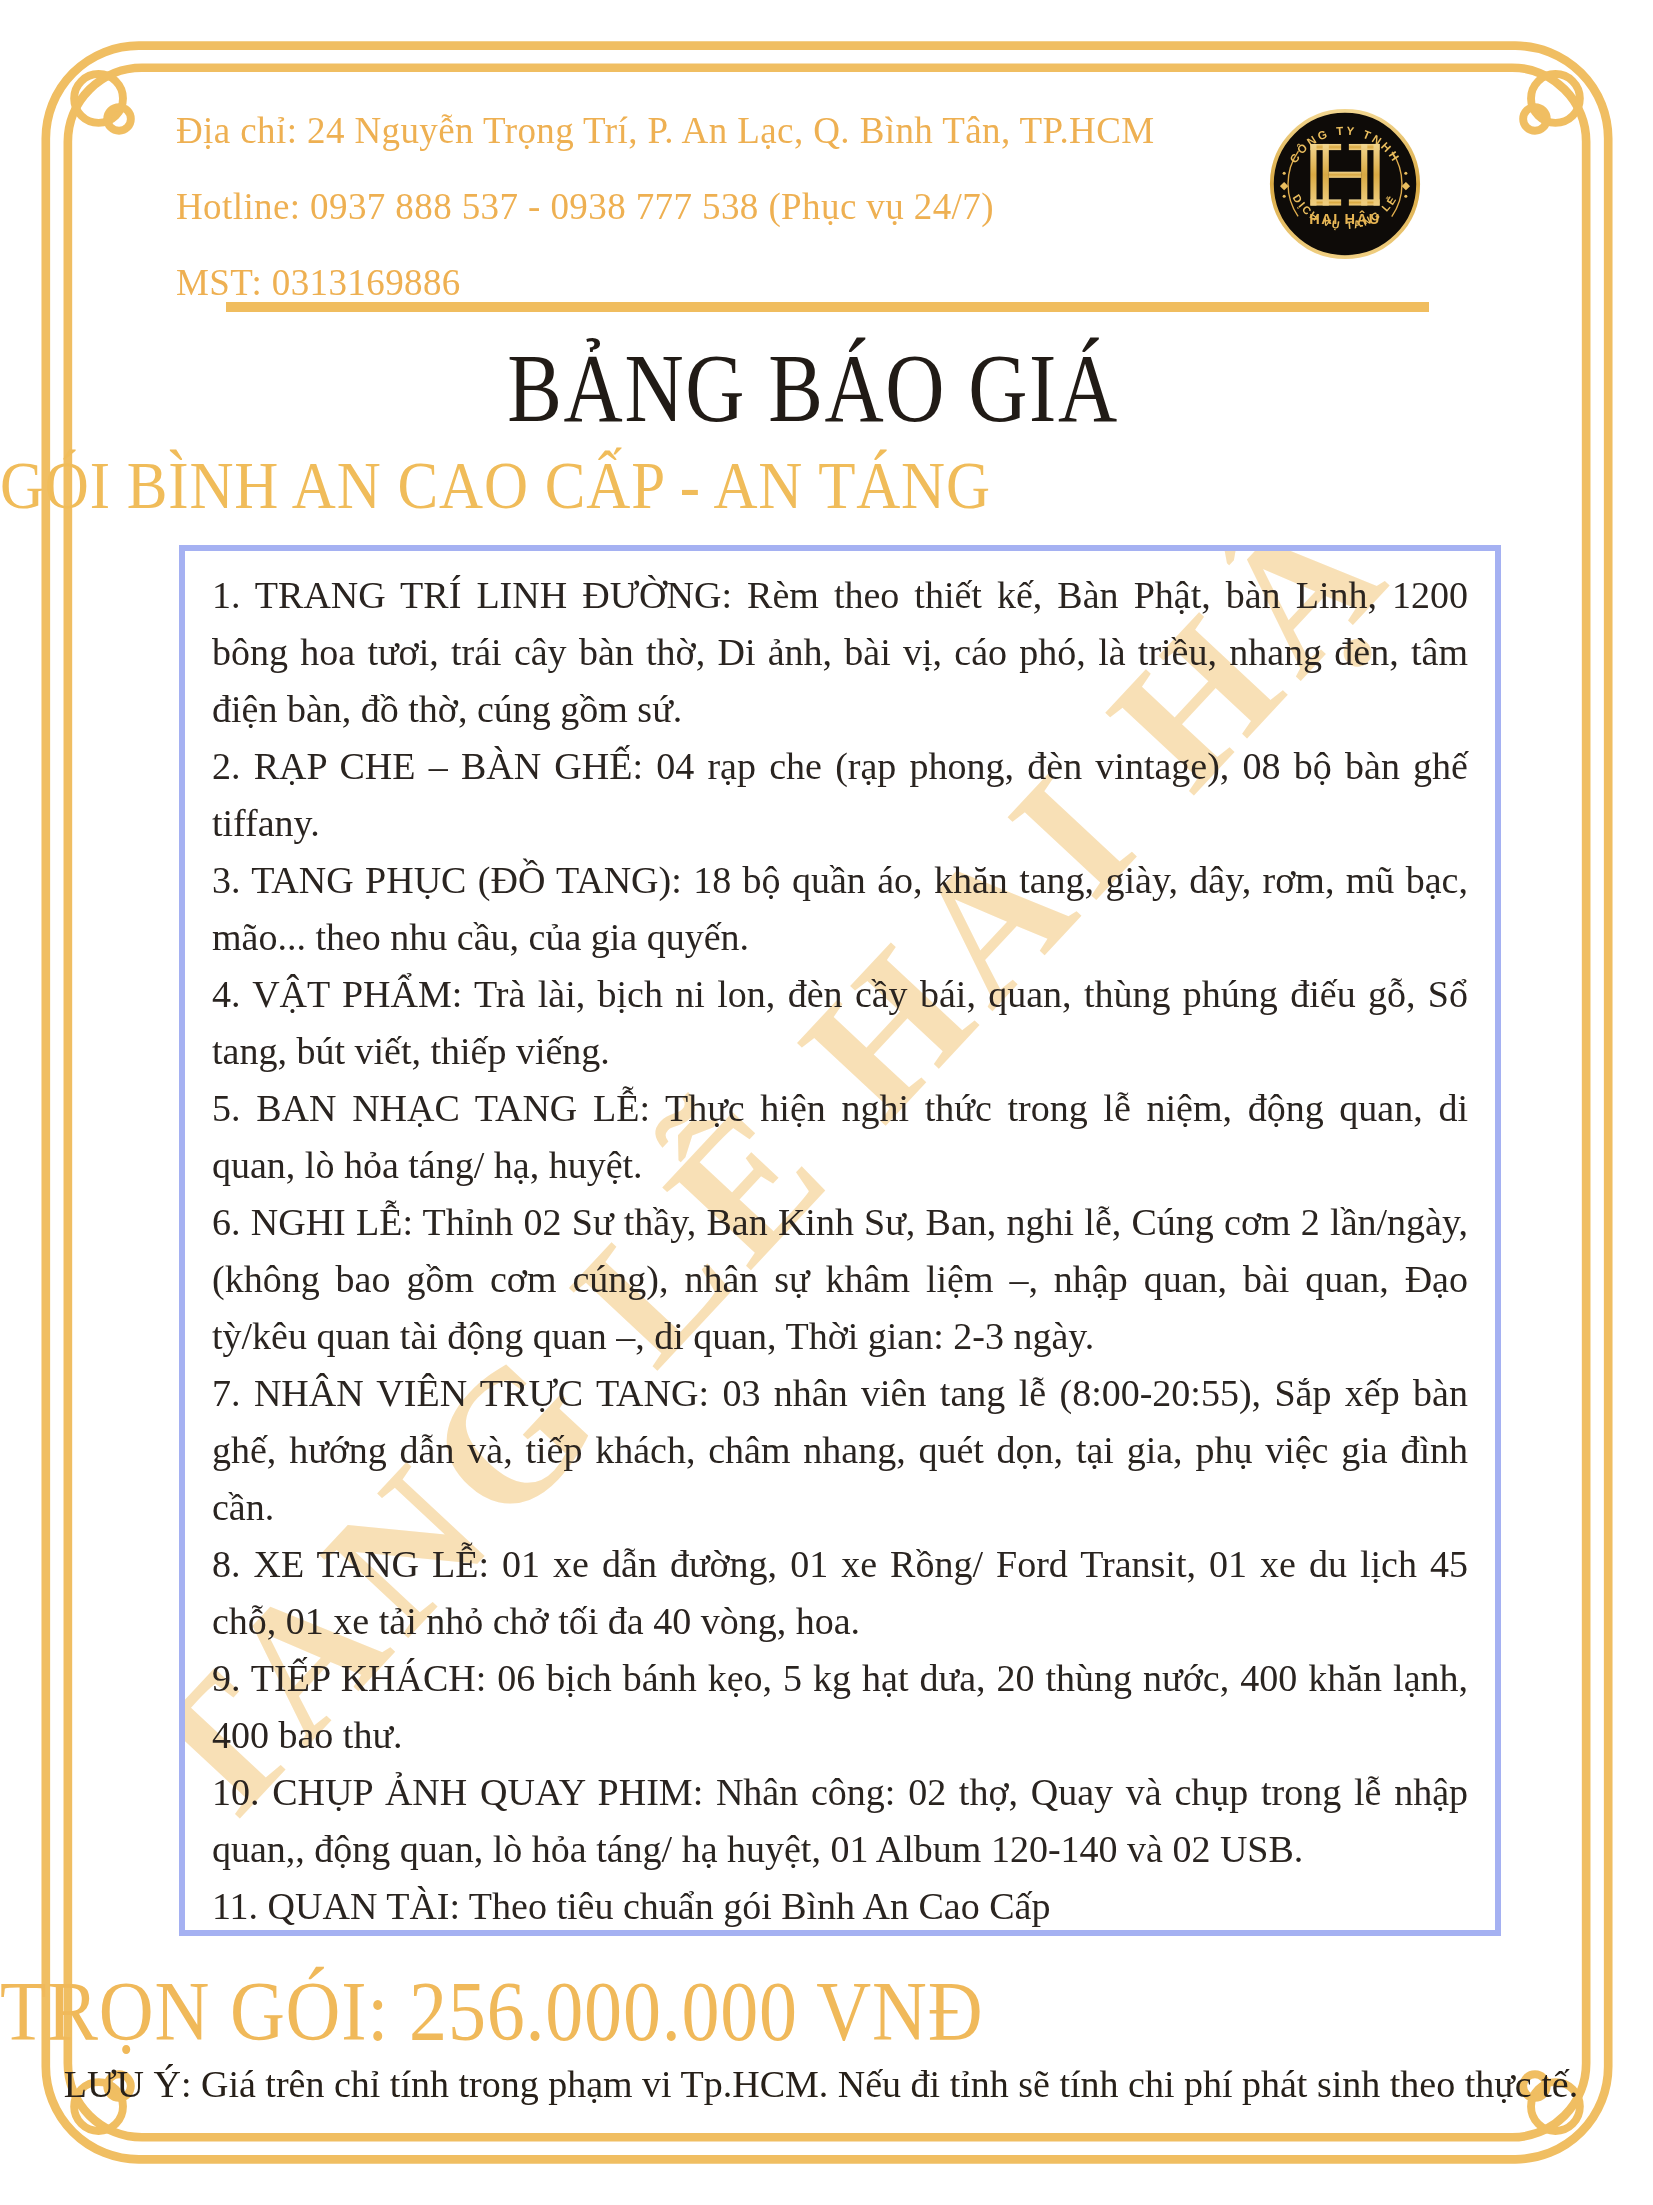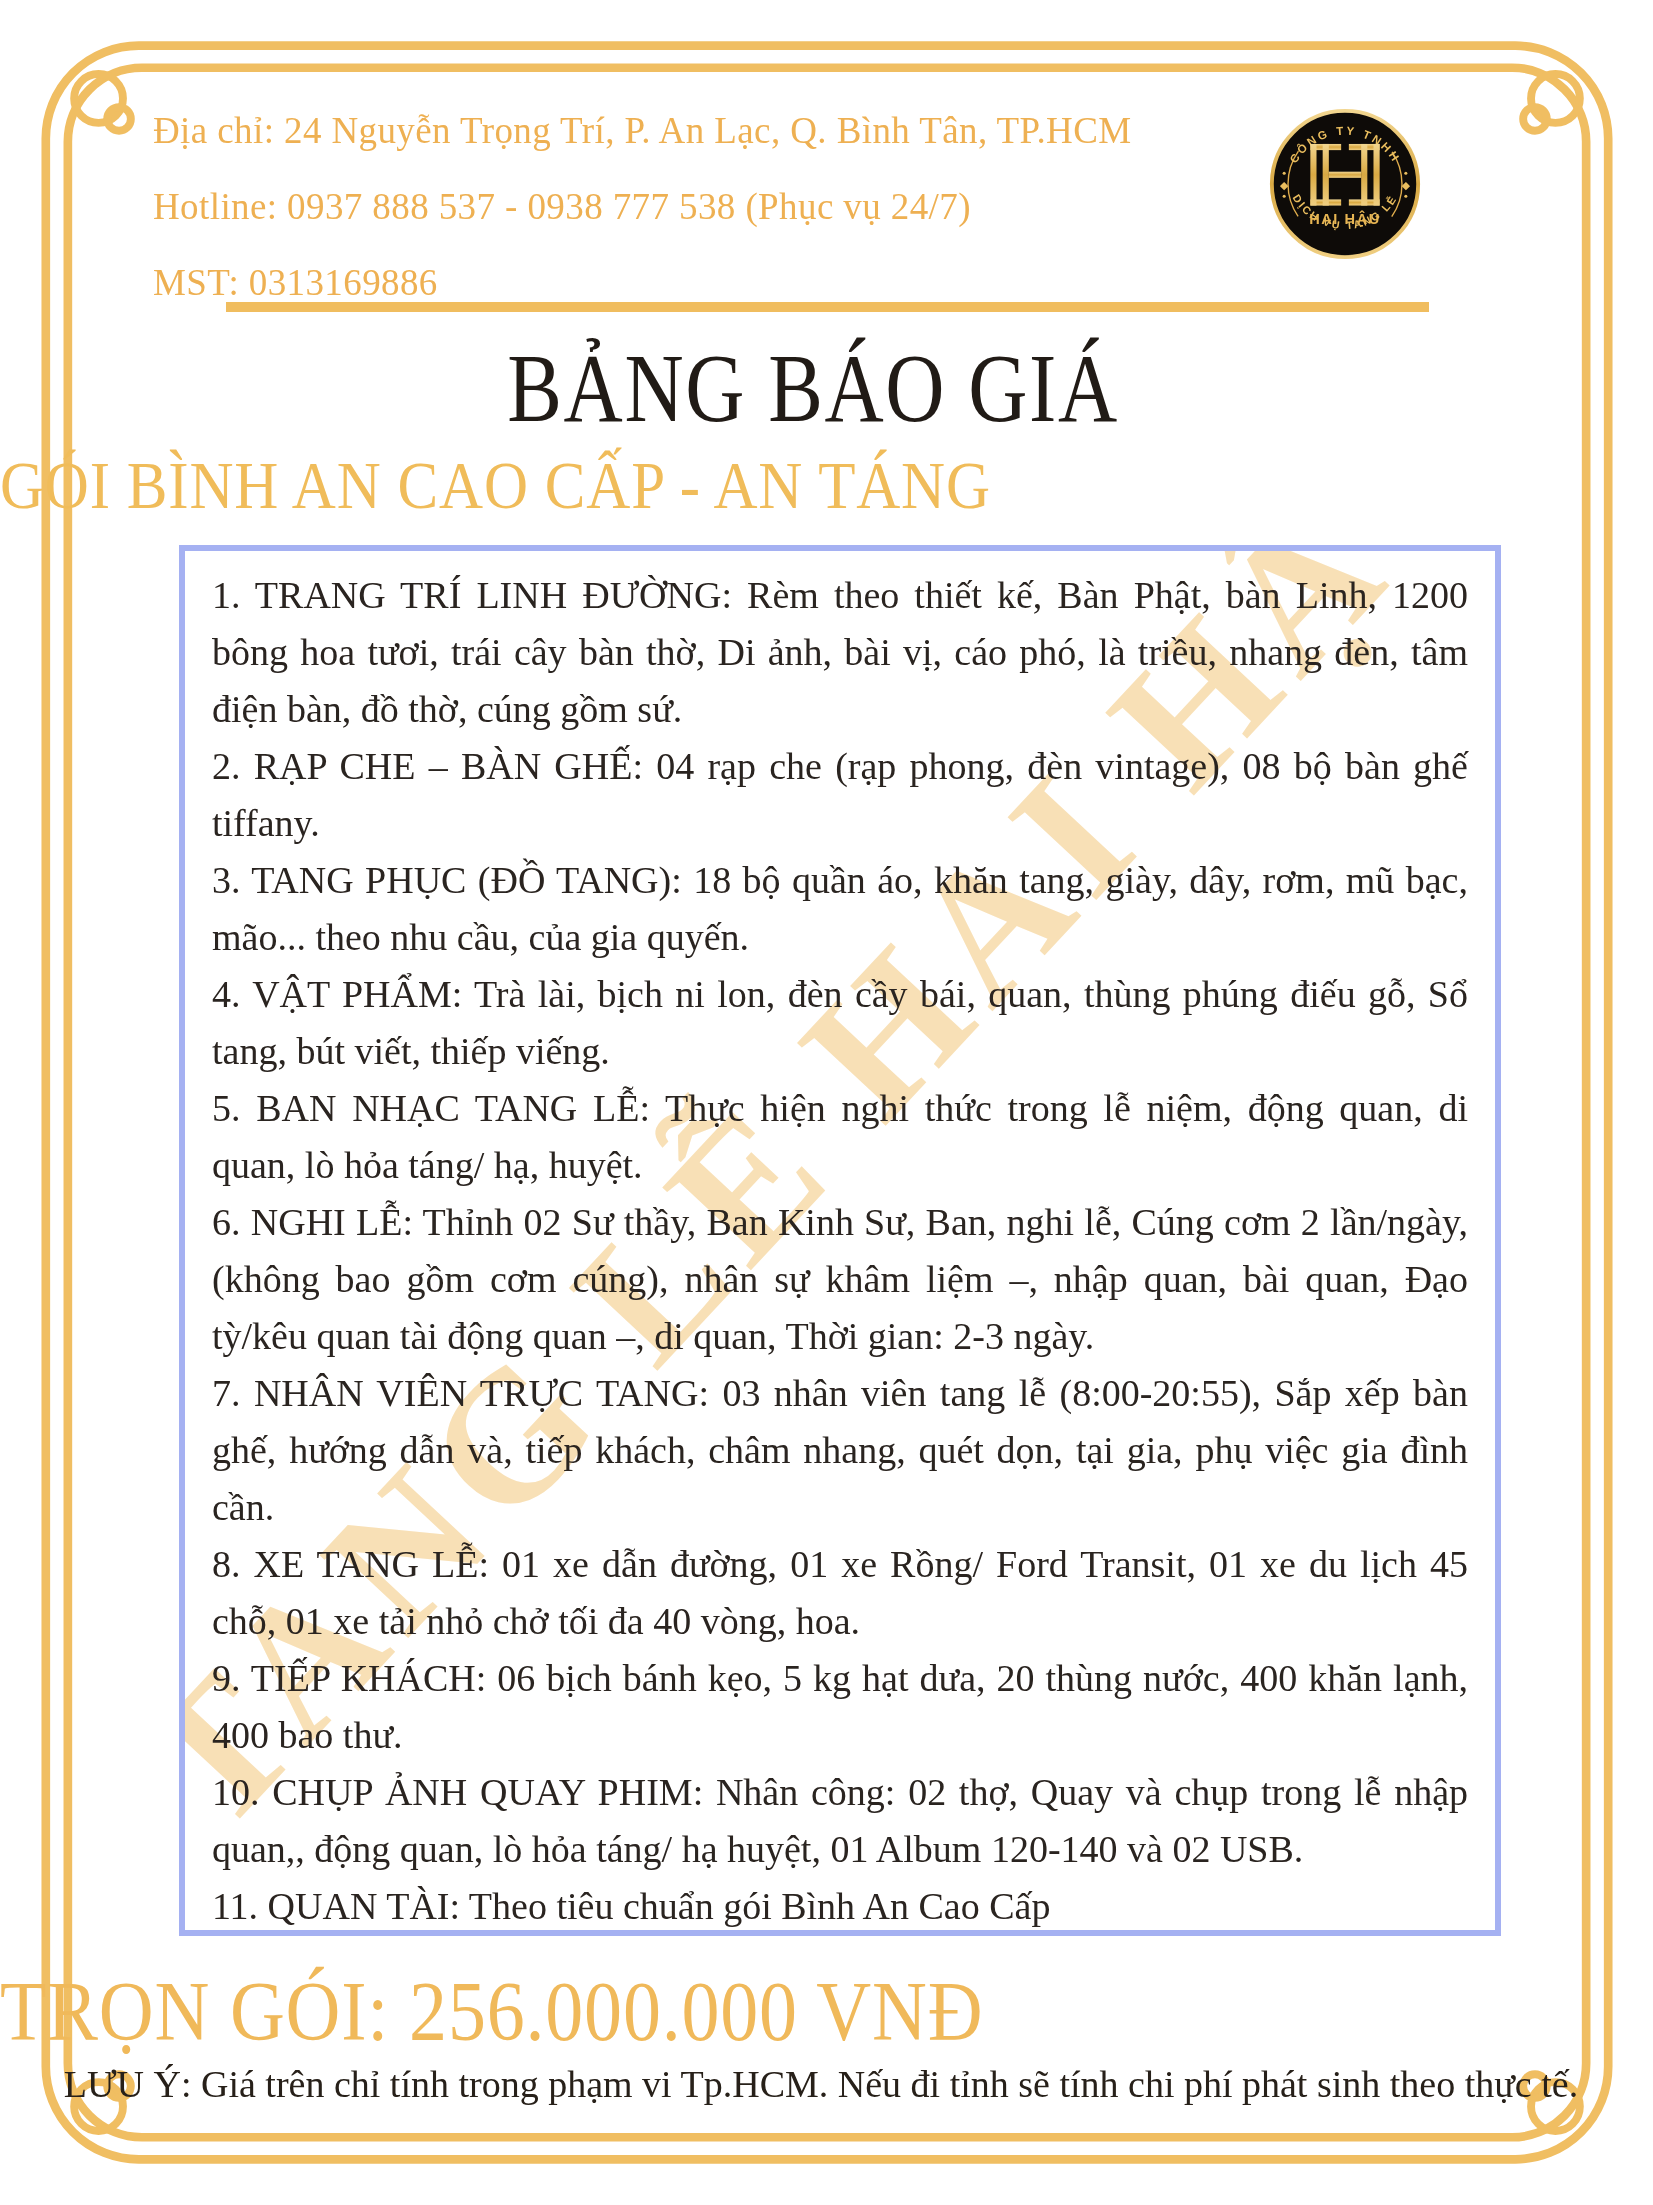--- a/index.html
+++ b/index.html
@@ -2,21 +2,21 @@
 <html style="font-size:12.6px"><head>
 <meta charset="utf-8">
 <style>
   html,body{margin:0;padding:0;}
   body{
     width:1654px;height:2205px;position:relative;background:#ffffff;
     font-family:"Liberation Serif", serif;overflow:hidden;
   }
   .frame-svg{position:absolute;left:0;top:0;z-index:0;}
   .contact{
-    position:absolute;left:153px;top:93px;z-index:2;
+    position:absolute;left:176px;top:93px;z-index:2;
     font-size:37px;line-height:76px;color:#eeb052;letter-spacing:0.4px;
   }
   .logo{position:absolute;left:1268px;top:107px;width:154px;height:154px;z-index:2;}
   .divider{position:absolute;left:226px;top:302px;width:1203px;height:10.2px;background:#f0bd5f;z-index:2;}
   .title-wrap{position:absolute;left:0;top:334px;width:1626px;text-align:center;z-index:2;}
   .title-wrap .stretch{display:inline-block;transform:scaleY(1.18);transform-origin:center top;}
   .main-title{font-size:82px;color:#211b16;letter-spacing:1.6px;}
   .subtitle-wrap{position:absolute;left:0;top:447px;width:1628px;text-align:left;z-index:2;}
   .subtitle-wrap .stretch{display:inline-block;transform:scaleY(1.1);transform-origin:center top;}
   .subtitle{font-size:61px;color:#f0bc5a;letter-spacing:0.8px;}

